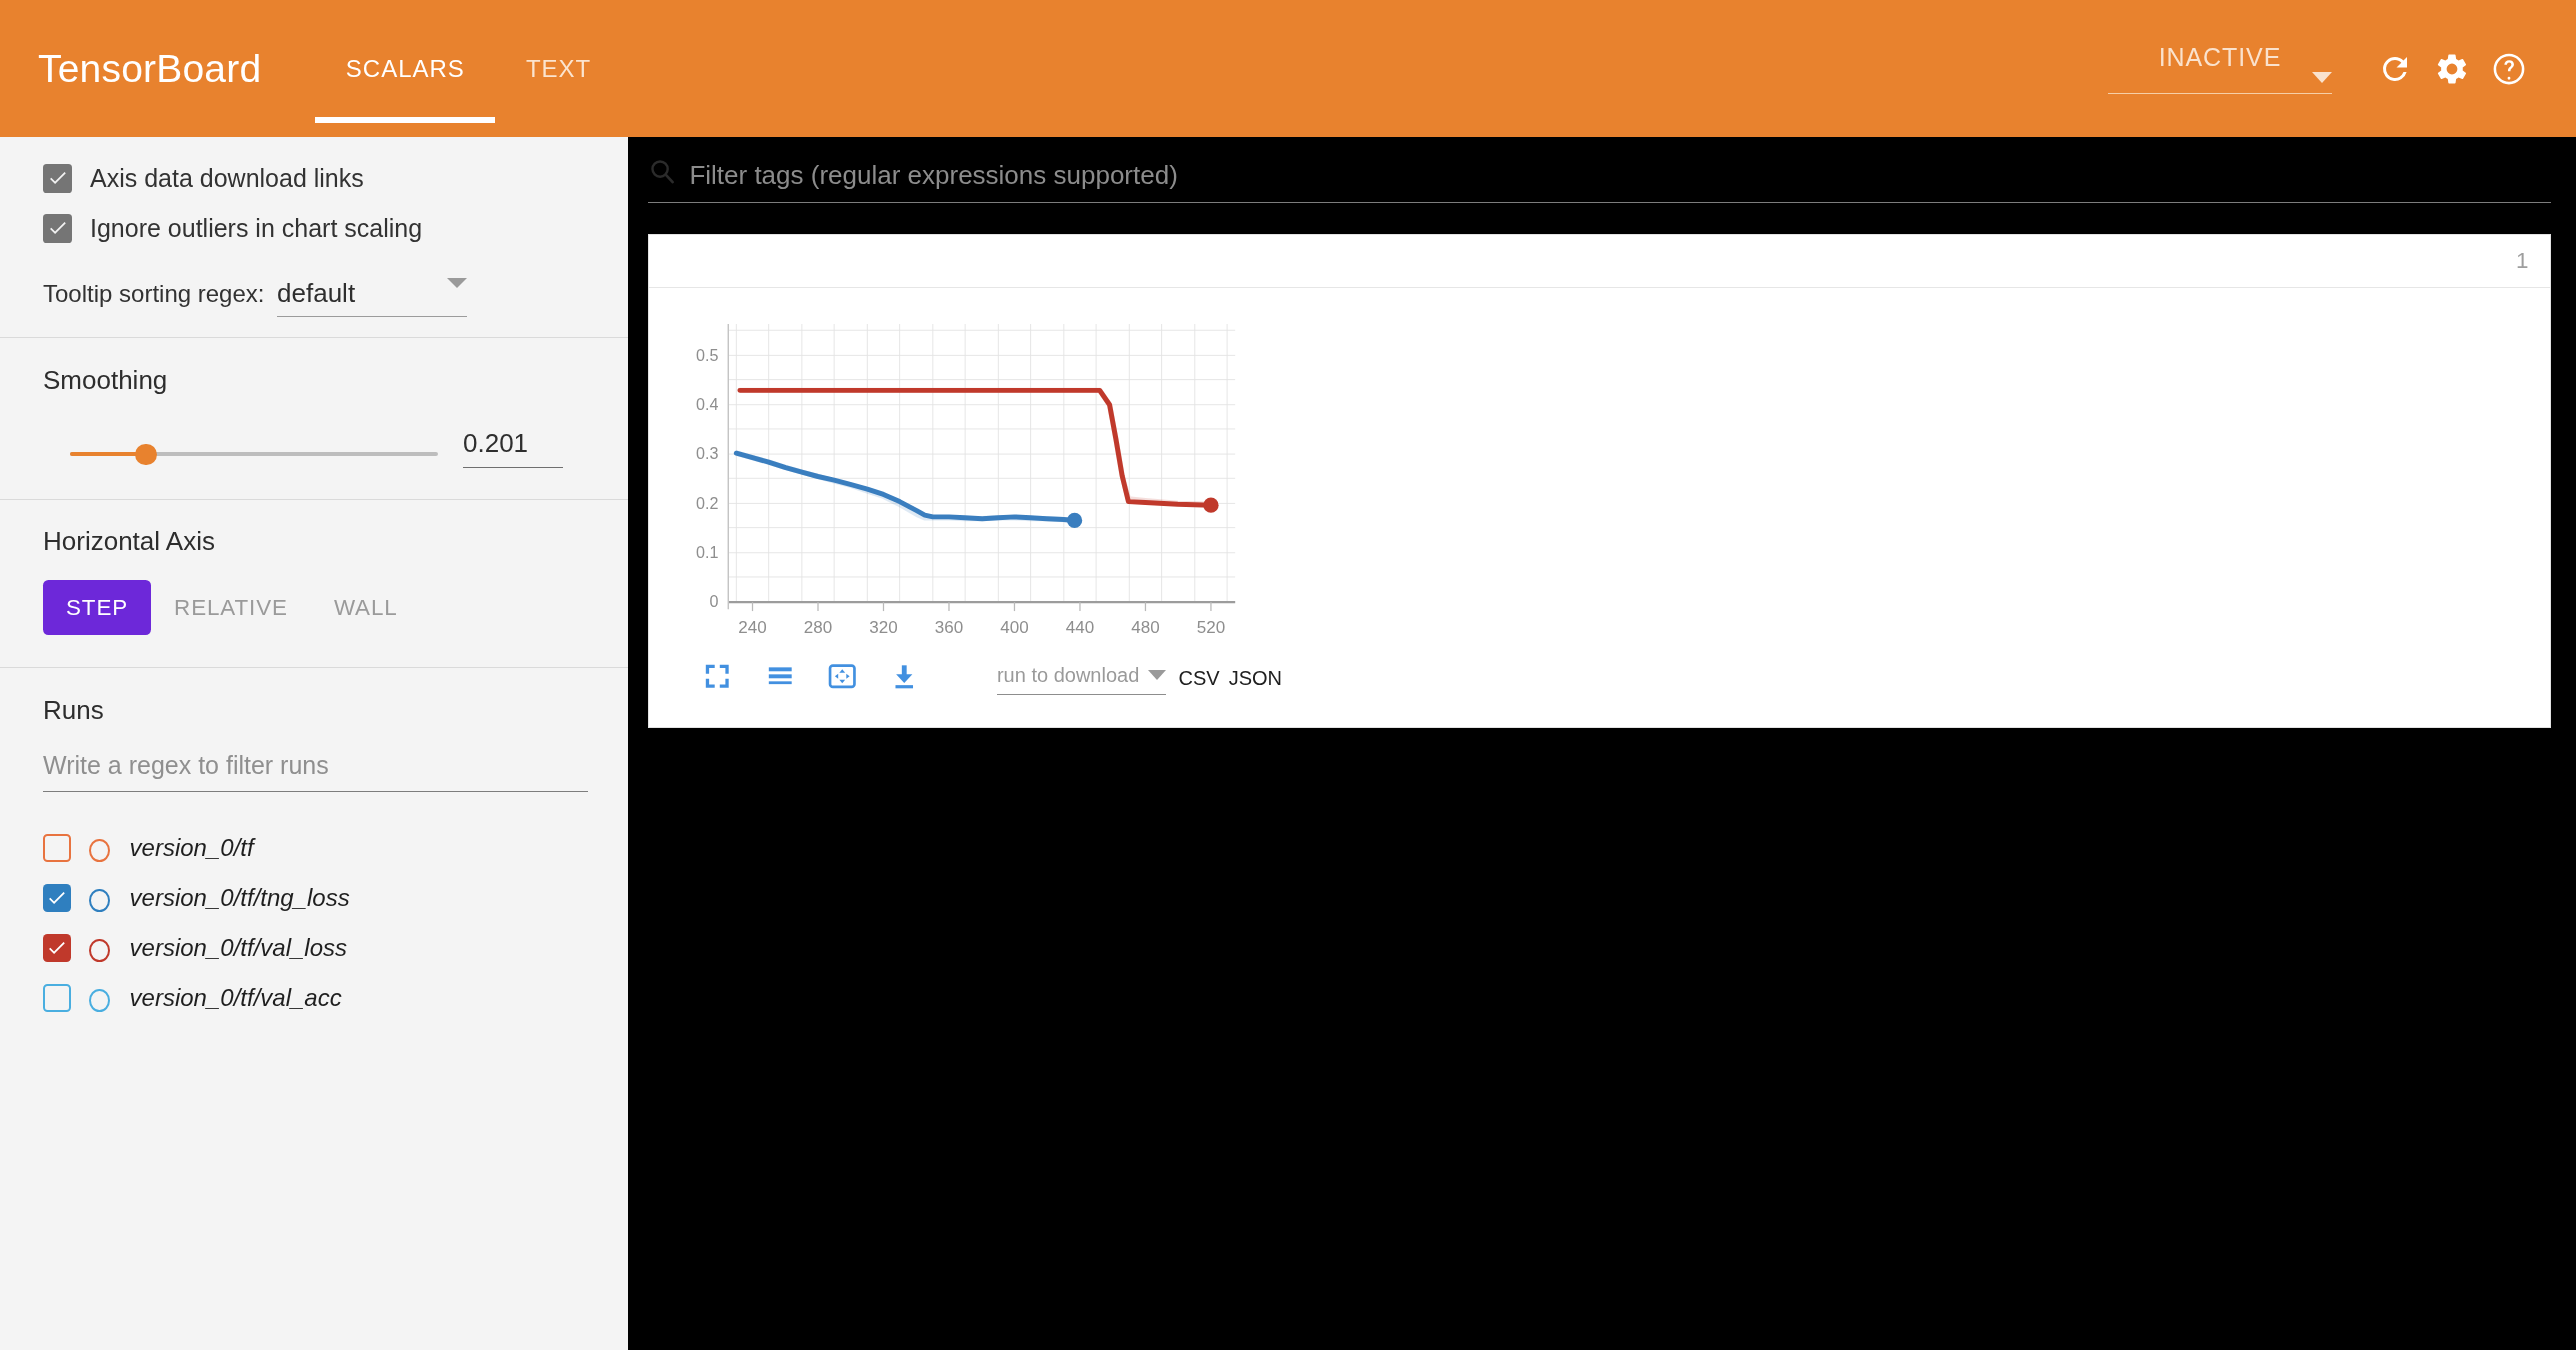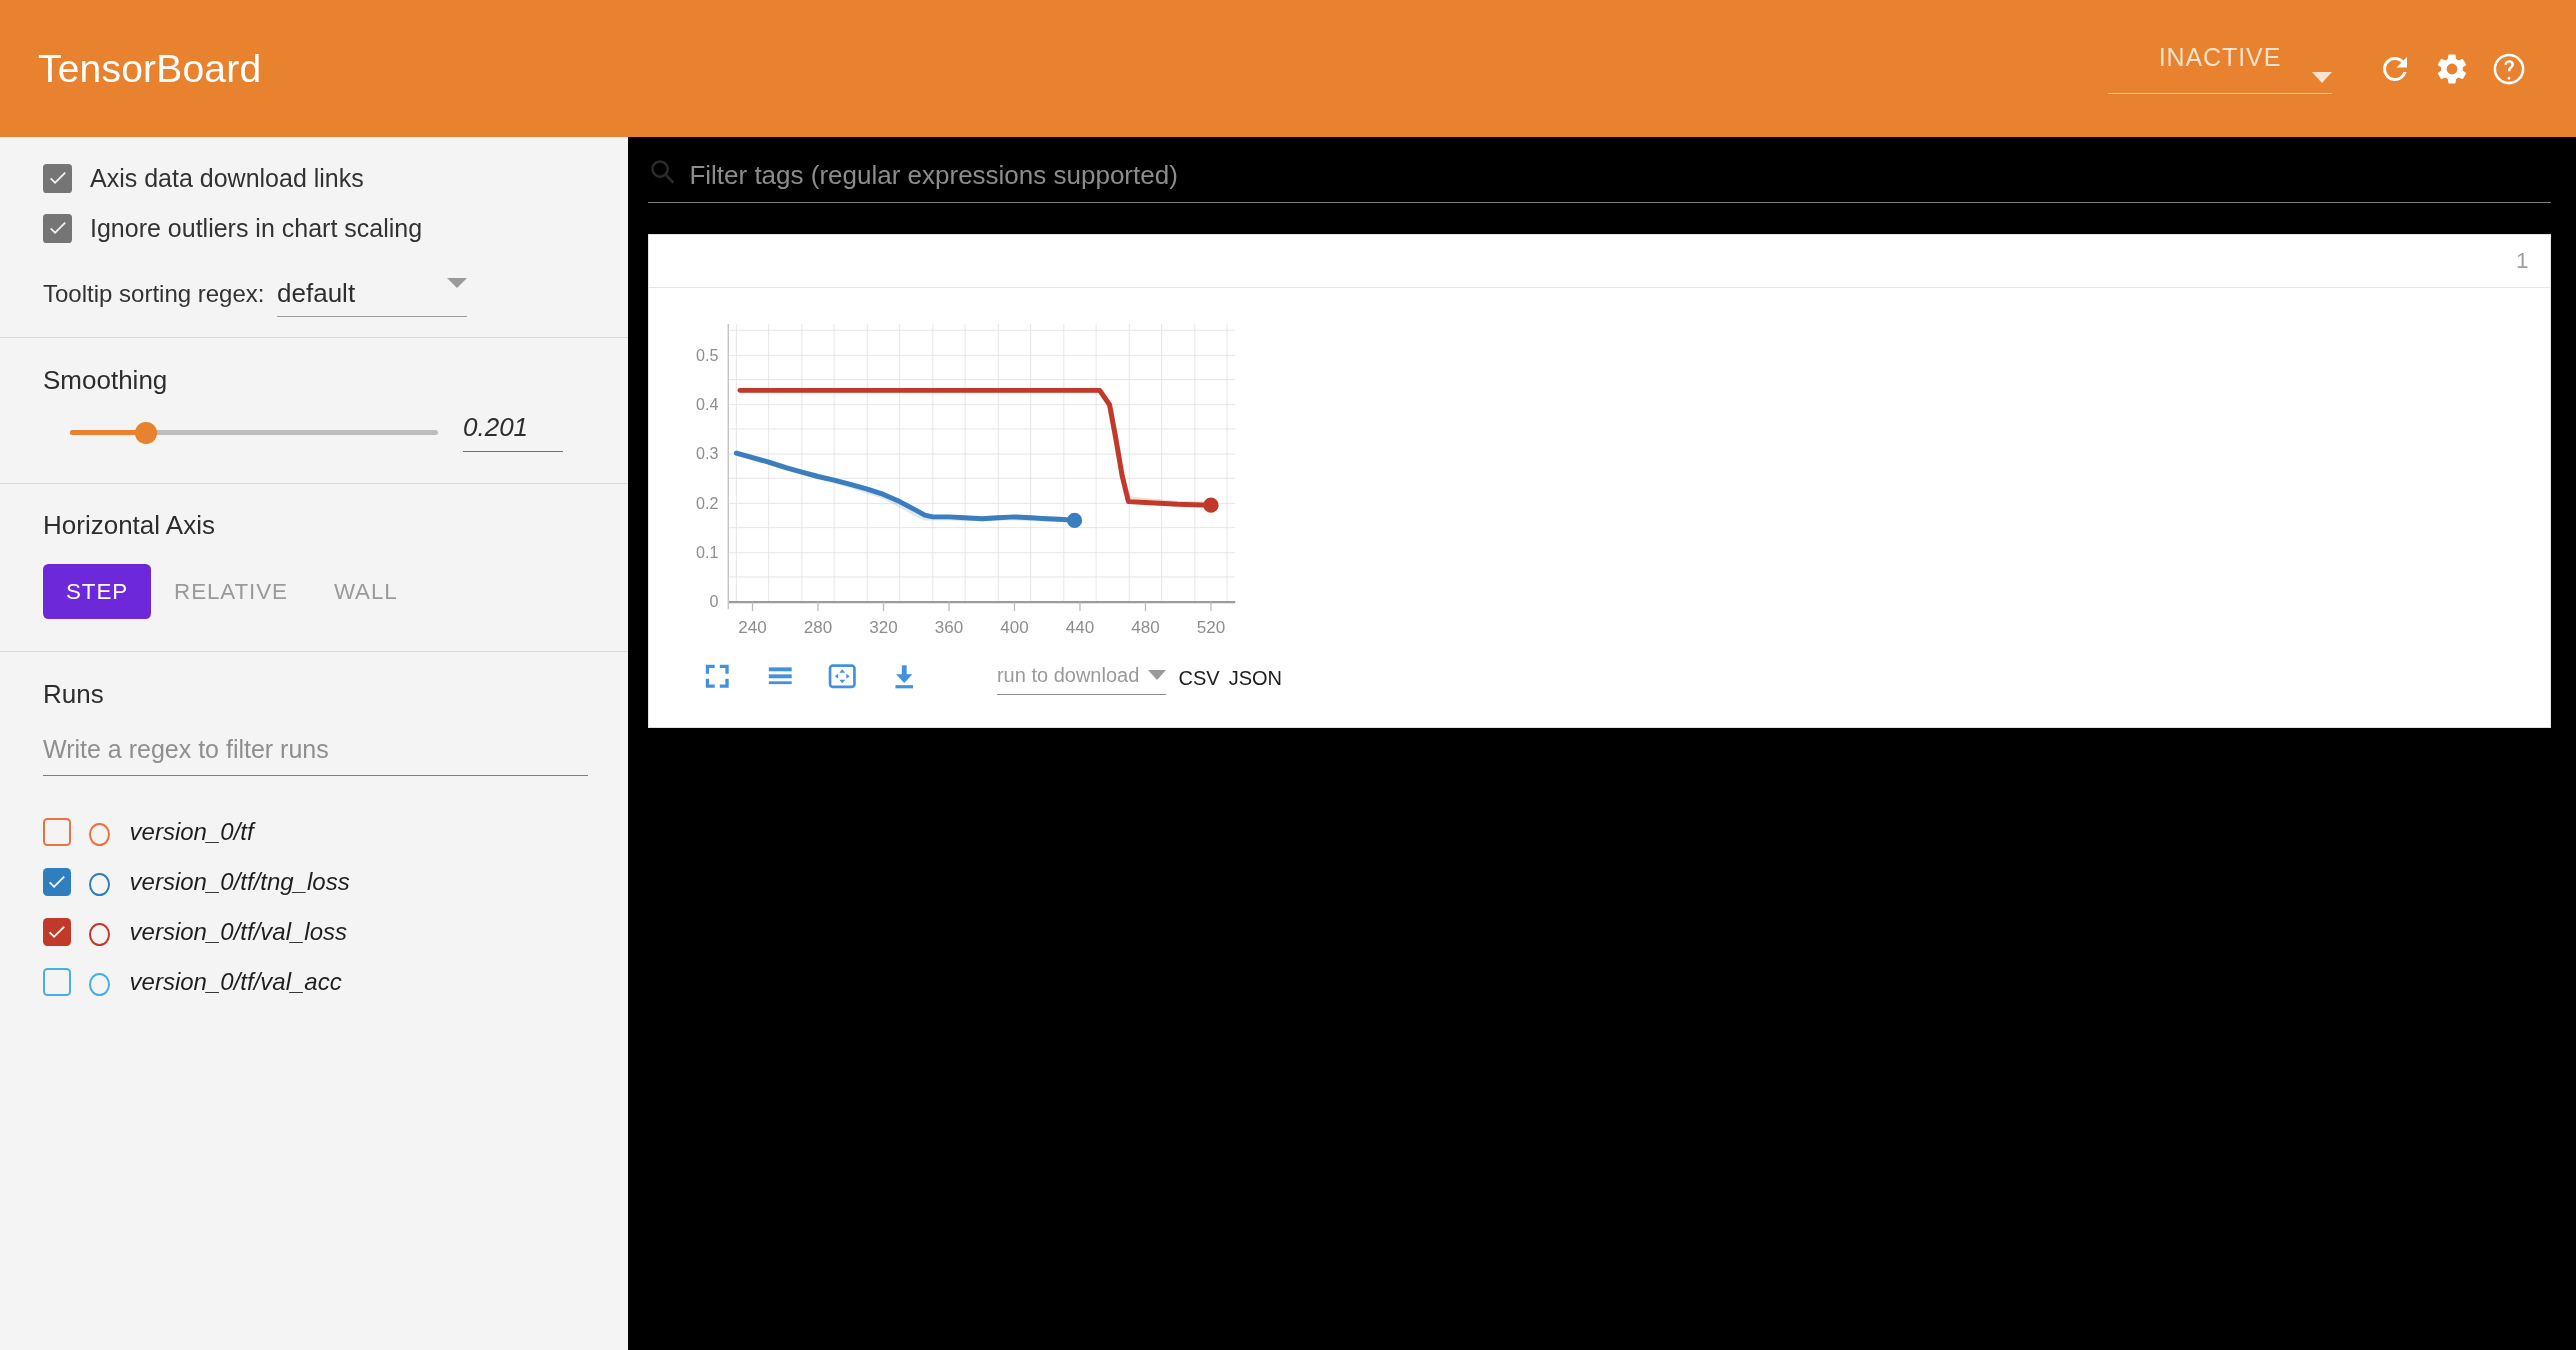--- a/index.html
+++ b/index.html
@@ -166,23 +166,22 @@
 
   .section-title {
     font-size: 26px;
     color: #2d2d2d;
     margin: 27px 0 0 0;
     white-space: nowrap;
   }
 
   .smoothing-row {
     display: flex;
-    align-items: center;
-    margin-top: 16px;
-    font-style: italic;
+    align-items: flex-end;
+    margin-top: 32px;
   }
   .slider {
     position: relative;
     width: 368px;
     height: 29px;
     margin-left: 27px;
     cursor: pointer;
   }
   .slider-track {
     position: absolute;
@@ -379,20 +378,28 @@
     width: 5.4px; height: 100%;
     background: transparent;
   }
 </style>
 </head>
 <body>
 
 <div class="appbar">
   <div class="brand">TensorBoard</div>
 
+  <div class="tabs">
+    <div class="tab active">
+      <span>SCALARS</span>
+    </div>
+    <div class="tab">
+      <span>TEXT</span>
+    </div>
+  </div>
 
   <div class="appbar-right">
     <div class="run-select">
       <span class="run-select-value">INACTIVE</span>
       <span class="caret-down"></span>
     </div>
 
     <div class="icon-btn">
       <svg width="36" height="36" viewBox="0 0 24 24">
         <path d="M17.65 6.35A7.958 7.958 0 0 0 12 4a8 8 0 1 0 7.73 10h-2.08A6 6 0 1 1 12 6c1.66 0 3.14.69 4.22 1.78L13 11h7V4z" fill="#ffffff"></path>

